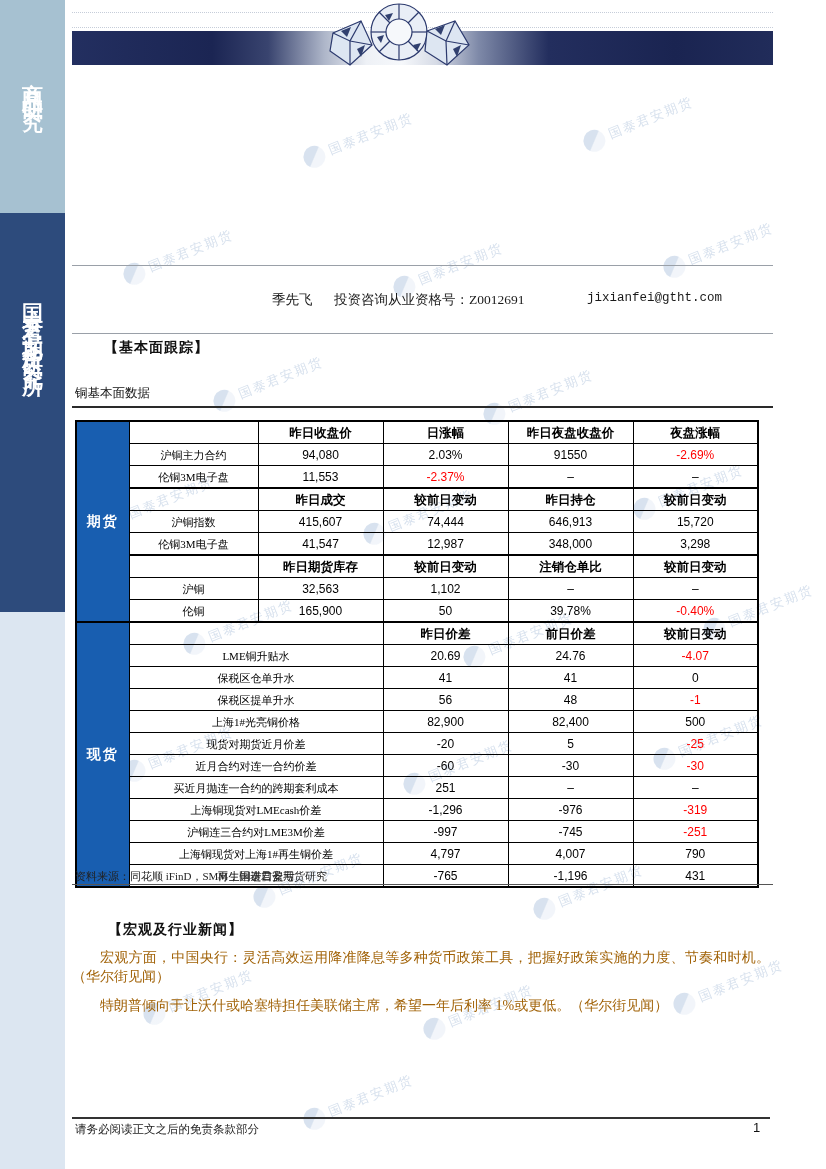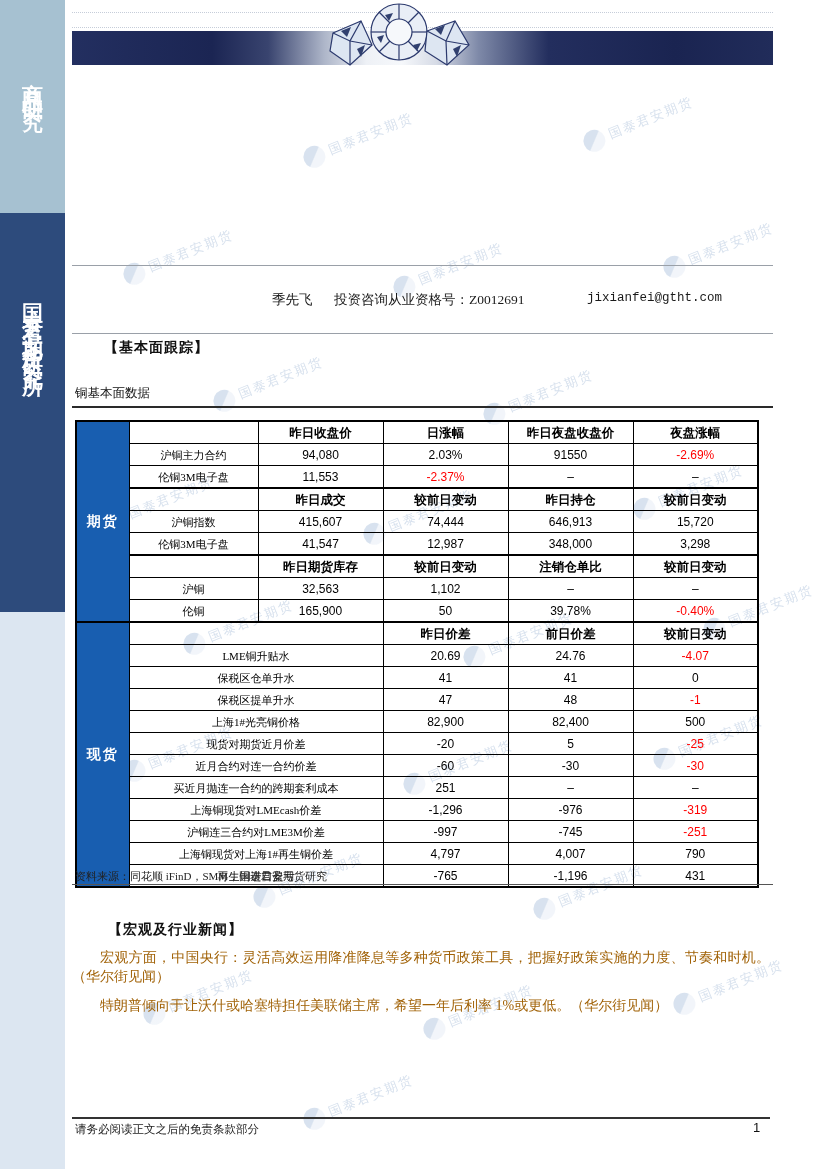--- a/index.html
+++ b/index.html
@@ -314,21 +314,21 @@
           <td class="num neg">-4.07</td>
         </tr>
         <tr>
           <td class="lbl" colspan="2">保税区仓单升水</td>
           <td class="num">41</td>
           <td class="num">41</td>
           <td class="num">0</td>
         </tr>
         <tr>
           <td class="lbl" colspan="2">保税区提单升水</td>
-          <td class="num">47</td>
+          <td class="num">56</td>
           <td class="num">48</td>
           <td class="num neg">-1</td>
         </tr>
         <tr>
           <td class="lbl" colspan="2">上海1#光亮铜价格</td>
           <td class="num">82,900</td>
           <td class="num">82,400</td>
           <td class="num">500</td>
         </tr>
         <tr>

